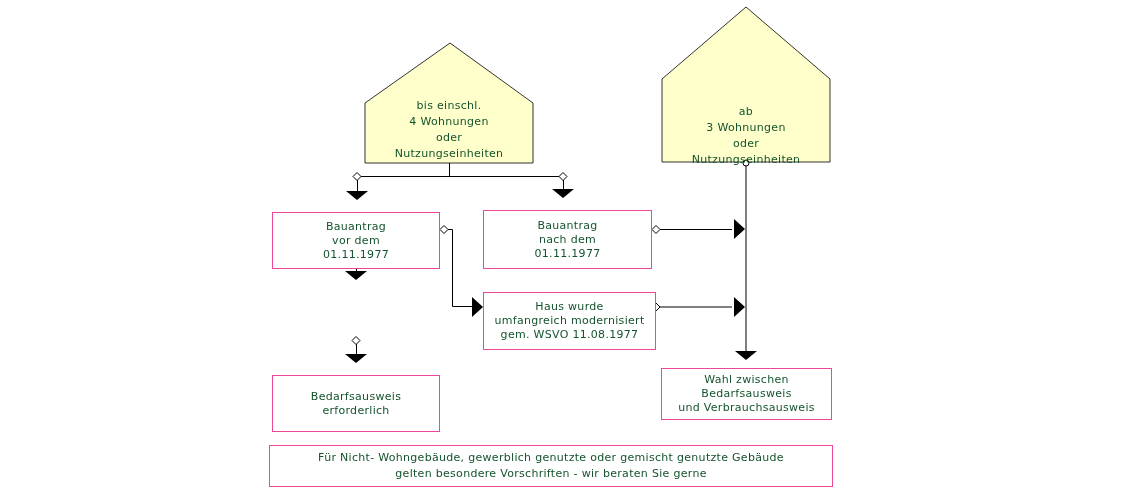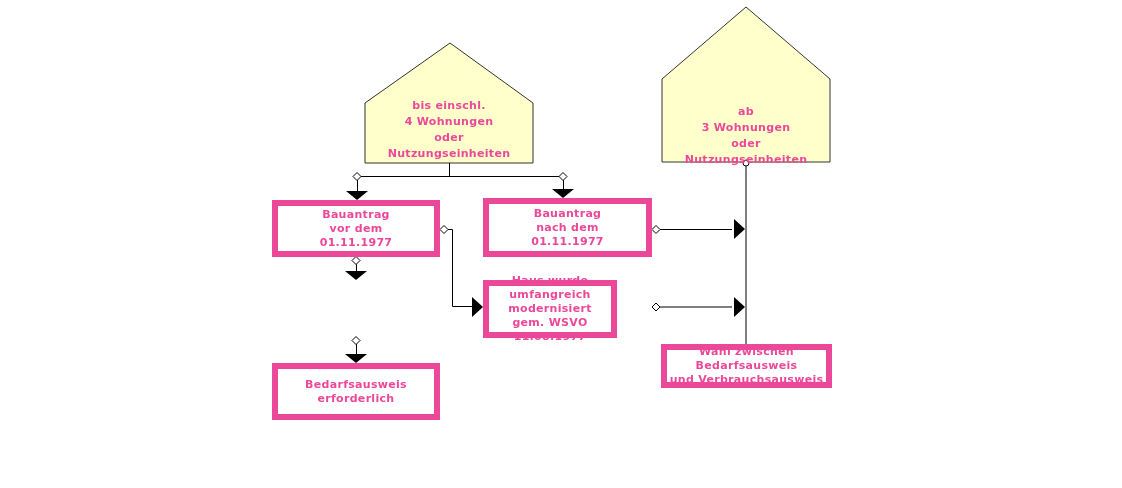--- a/index.html
+++ b/index.html
@@ -2,38 +2,38 @@
 <html><head>
 <meta charset="utf-8">
 <style>
   html, body { margin: 0; padding: 0; background: #ffffff; }
   .stage {
     position: relative;
     width: 1122px;
     height: 488px;
     background: #ffffff;
     font-family: "DejaVu Sans", "Liberation Sans", sans-serif;
-    color: #ec4899;
+    color: #14532d;
     overflow: hidden;
-    font-weight: bold;
   }
   .layer { position: absolute; left: 0; top: 0; }
   .fbox {
     position: absolute;
     box-sizing: border-box;
-    border: 6px solid #ec4899;
+    border: 1px solid #ec4899;
     background: #ffffff;
     display: flex;
     align-items: center;
     justify-content: center;
     text-align: center;
     font-size: 11px;
     line-height: 14px;
     letter-spacing: 0.3px;
     white-space: pre-line;
+    margin-top: 12px;
   }
   .house-label {
     position: absolute;
     text-align: center;
     font-size: 11px;
     line-height: 16px;
     letter-spacing: 0.3px;
     white-space: pre-line;
   }
   .note {
@@ -95,23 +95,25 @@
 3 Wohnungen
 oder
 Nutzungseinheiten</div>
 
   <div class="fbox" style="left:272px; top:200px; width:168px; height:57px;">Bauantrag
 vor dem
 01.11.1977</div>
   <div class="fbox" style="left:483px; top:198px; width:169px; height:59px;">Bauantrag
 nach dem
 01.11.1977</div>
-  <div class="fbox" style="left:483px; top:280px; width:134px; height:58px;">Haus wurde
+  <div class="fbox" style="left:483px; top:280px; width:173px; height:58px;">Haus wurde
 umfangreich modernisiert
 gem. WSVO 11.08.1977</div>
   <div class="fbox" style="left:272px; top:363px; width:168px; height:57px;">Bedarfsausweis
 erforderlich</div>
-  <div class="fbox" style="left:661px; top:344px; width:171px; height:44px;">Wahl zwischen
+  <div class="fbox" style="left:661px; top:356px; width:171px; height:52px;">Wahl zwischen
 Bedarfsausweis
 und Verbrauchsausweis</div>
 
+  <div class="fbox note" style="left:269px; top:433px; width:564px; height:42px;">Für Nicht- Wohngebäude, gewerblich genutzte oder gemischt genutzte Gebäude
+gelten besondere Vorschriften - wir beraten Sie gerne</div>
 
 </div>
 
 </body></html>

